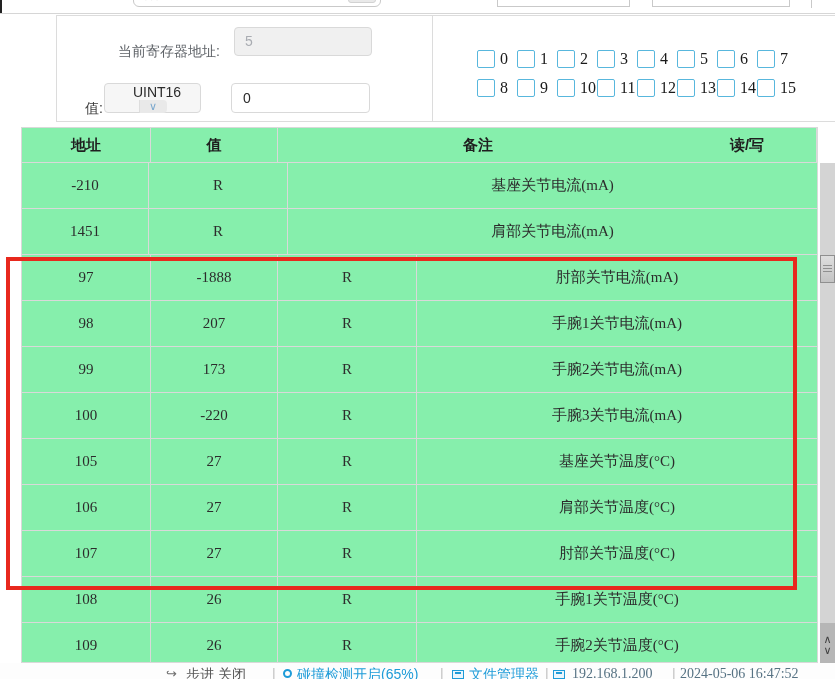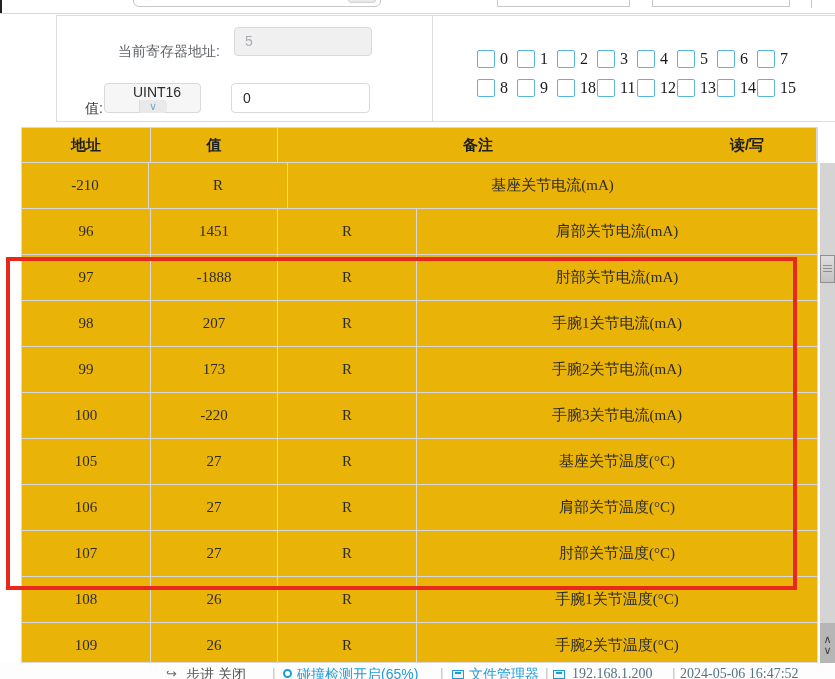--- a/index.html
+++ b/index.html
@@ -69,21 +69,21 @@
   .bit .bit-label{
     font-family:"Liberation Serif","DejaVu Serif",serif;
     font-size:16px;color:#1a1a1a;margin-left:5px;
   }
 
   
   .table-wrap{
     left:21px;top:127px;width:797px;height:536px;box-sizing:border-box;
     border:1px solid #d9d9d9;background:#f0f0f0;overflow:hidden;
   }
-  .tr{display:flex;height:45px;border-bottom:1px solid #d9d9d9;background:#eab308;}
+  .tr{display:flex;height:45px;border-bottom:1px solid #d9d9d9;background:#86efac;}
   .tr.head{height:34px;}
   .td{
     box-sizing:border-box;border-right:1px solid #d9d9d9;
     display:flex;align-items:center;justify-content:center;
     font-size:15px;color:#2c2c2c;
     font-family:"Liberation Serif","DejaVu Serif",serif;
   }
   .tr.head .td{
     font-weight:bold;color:#1f1f1f;
     font-family:"Liberation Sans","DejaVu Sans",sans-serif;
@@ -190,21 +190,21 @@
       <label class="bit">
     <span class="box"></span>
     <span class="bit-label">8</span>
   </label>
       <label class="bit">
     <span class="box"></span>
     <span class="bit-label">9</span>
   </label>
       <label class="bit">
     <span class="box"></span>
-    <span class="bit-label">18</span>
+    <span class="bit-label">10</span>
   </label>
       <label class="bit">
     <span class="box"></span>
     <span class="bit-label">11</span>
   </label>
       <label class="bit">
     <span class="box"></span>
     <span class="bit-label">12</span>
   </label>
       <label class="bit">
@@ -229,21 +229,20 @@
     <div class="td c4">备注</div>
     <div class="td c3">读/写</div>
   </div>
   <div>
       <div class="tr">
     <div class="td c2">-210</div>
     <div class="td c3">R</div>
     <div class="td c4">基座关节电流(mA)</div>
   </div>
       <div class="tr">
-    <div class="td c1">96</div>
     <div class="td c2">1451</div>
     <div class="td c3">R</div>
     <div class="td c4">肩部关节电流(mA)</div>
   </div>
       <div class="tr">
     <div class="td c1">97</div>
     <div class="td c2">-1888</div>
     <div class="td c3">R</div>
     <div class="td c4">肘部关节电流(mA)</div>
   </div>

